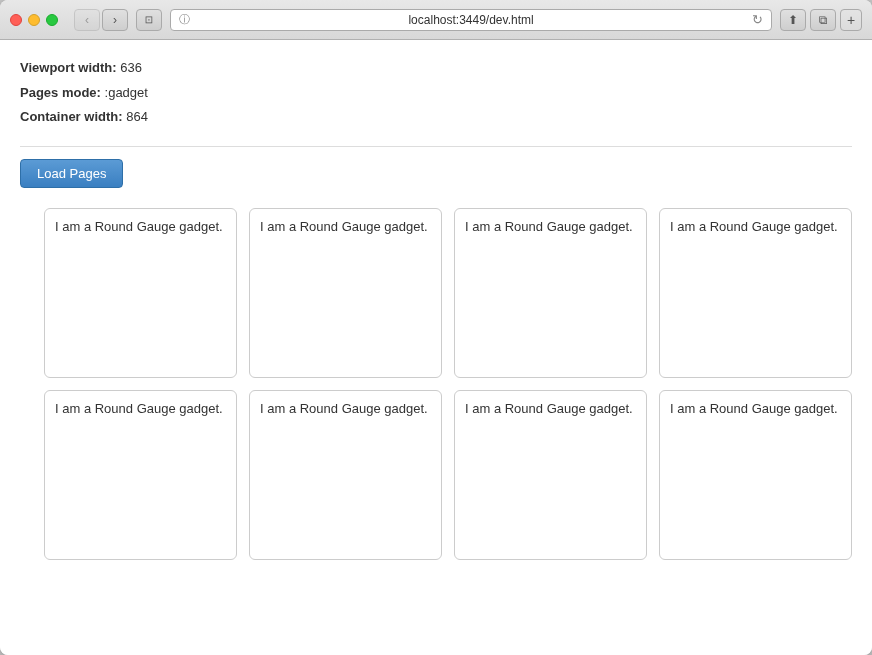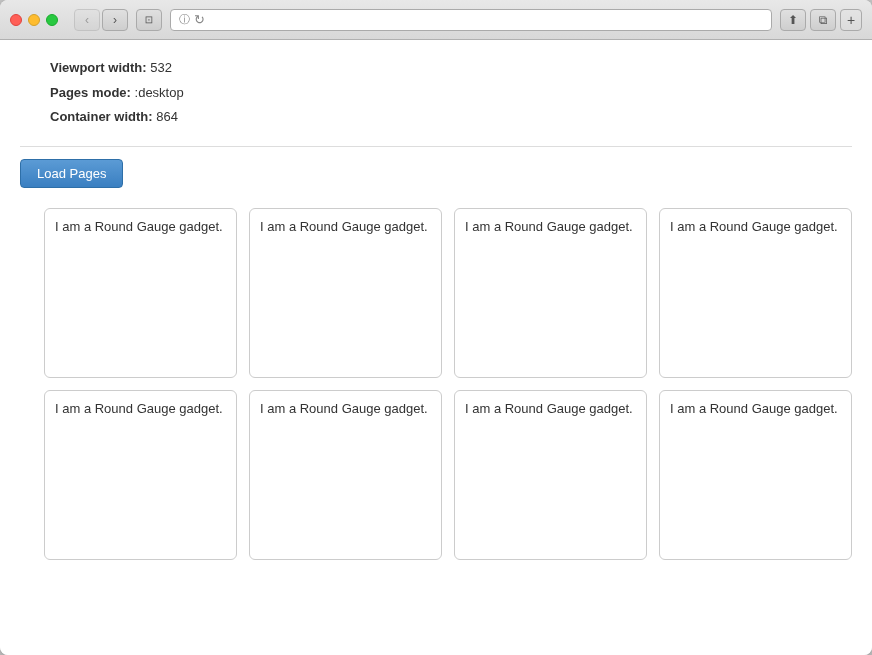--- a/index.html
+++ b/index.html
@@ -159,21 +159,20 @@
     }
 
     .info-line {
       line-height: 1.9;
       font-size: 13px;
       color: #333;
     }
 
     .info-label {
       font-weight: bold;
-      margin-left: 30px;
     }
 
     .divider {
       border: none;
       border-top: 1px solid #ddd;
       margin: 12px 0;
     }
 
     .load-pages-btn {
       background: linear-gradient(to bottom, #5b9bd5, #3a7fc1);
@@ -225,44 +224,45 @@
       </button>
       <button class="nav-btn">
         <span>›</span>
       </button>
     </div>
     <div class="toolbar-spacer">
       <span>⊡</span>
     </div>
     <div class="url-bar-container">
       <span class="url-info-icon">ⓘ</span>
+      <span class="url-text">localhost:3449/dev.html</span>
       <span class="refresh-btn">↻</span>
     </div>
     <div class="toolbar-right">
       <div class="toolbar-icon-btn">
         <span>⬆</span>
       </div>
       <div class="toolbar-icon-btn">
         <span>⧉</span>
       </div>
       <div class="new-tab-btn">
         <span>+</span>
       </div>
     </div>
   </div>
 
   <div class="page-content">
     <div class="info-section">
       <div class="info-line">
         <span class="info-label">Viewport width:</span>
-        <span> </span><span>532</span>
+        <span> </span><span>636</span>
       </div>
       <div class="info-line">
         <span class="info-label">Pages mode:</span>
-        <span> </span><span>:desktop</span>
+        <span> </span><span>:gadget</span>
       </div>
       <div class="info-line">
         <span class="info-label">Container width:</span>
         <span> </span><span>864</span>
       </div>
     </div>
 
     <hr class="divider">
 
     <button class="load-pages-btn">Load Pages</button>

